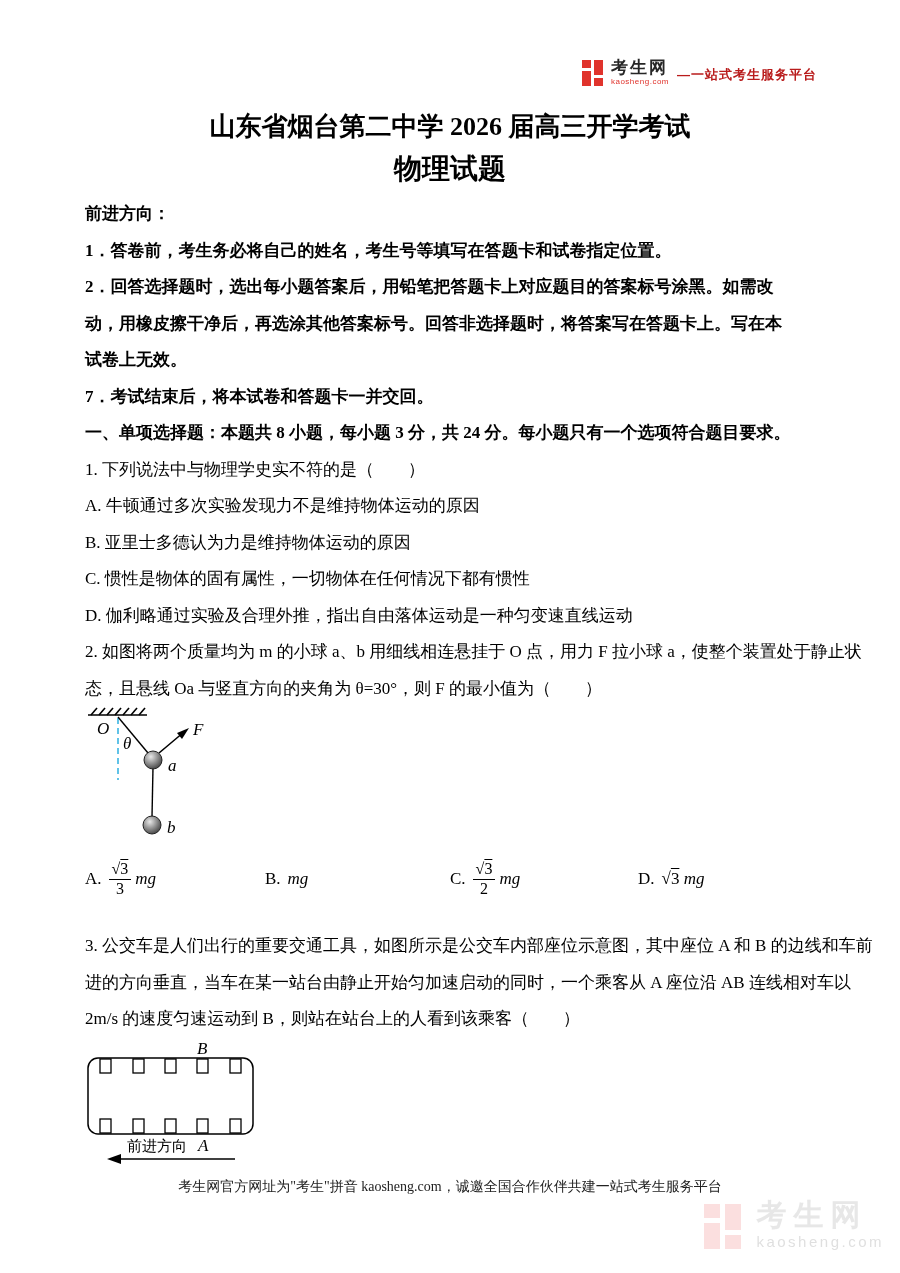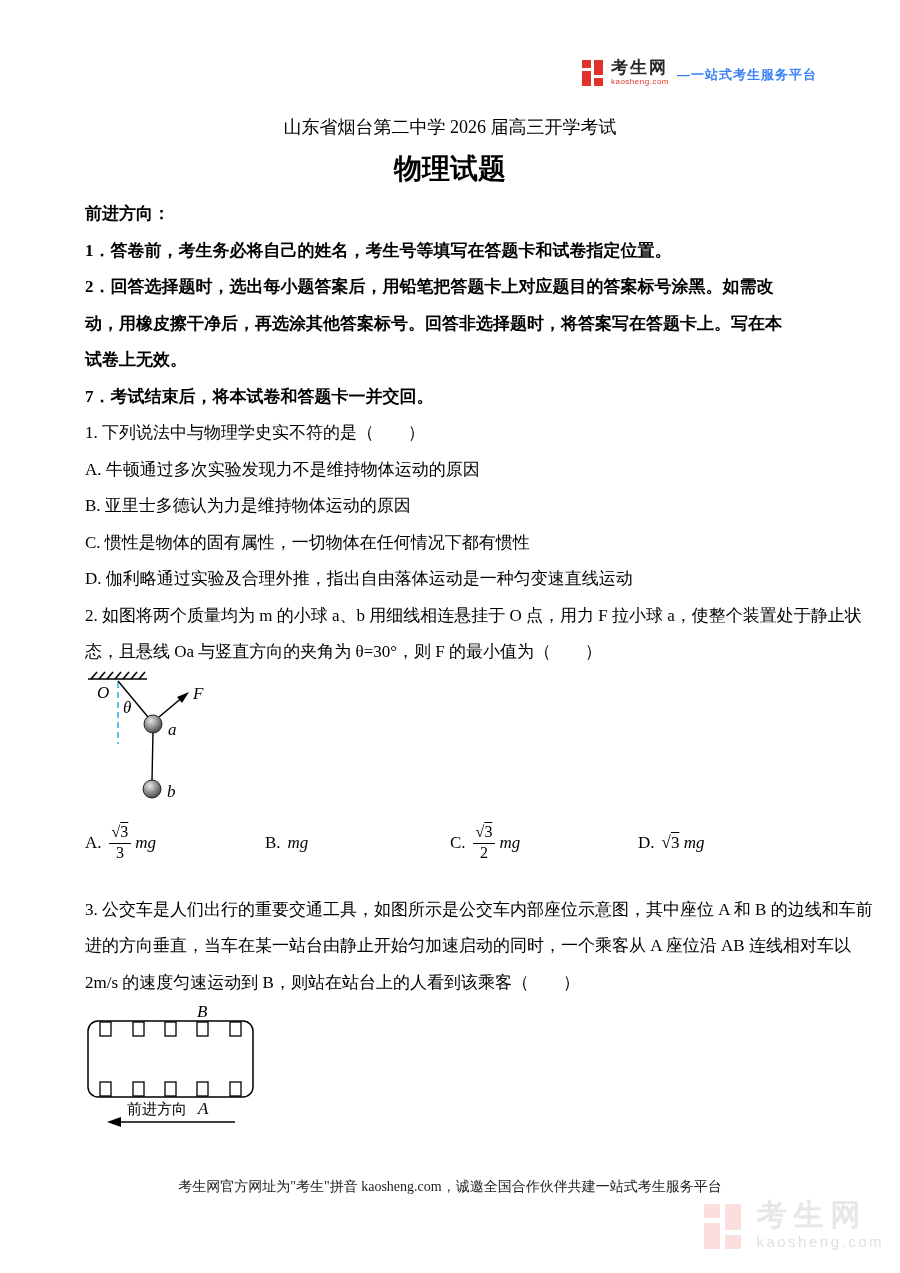--- a/index.html
+++ b/index.html
@@ -13,25 +13,25 @@
   .logo-lockup { display:flex; align-items:center; }
   .logo-icon { position:relative; width:24px; height:28px; margin-right:5px; }
   .logo-icon .blk { position:absolute; background:#e0332c; }
   .logo-icon .b1 { left:0; top:2px; width:9px; height:8px; }
   .logo-icon .b2 { left:0; top:13px; width:9px; height:15px; }
   .logo-icon .b3 { left:12px; top:2px; width:9px; height:15px; }
   .logo-icon .b4 { left:12px; top:20px; width:9px; height:8px; }
   .logo-text { display:flex; flex-direction:column; line-height:1; }
   .logo-brand { font-size:17px; font-weight:bold; color:#262626; letter-spacing:2px; }
   .logo-domain { font-size:8px; color:#e0332c; margin-top:2px; letter-spacing:.5px; }
-  .logo-tagline { font-size:13px; font-weight:bold; color:#3b82f6; margin-left:8px; padding-bottom:2px; letter-spacing:1px; }
+  .logo-tagline { font-size:13px; font-weight:bold; color:#b91c1c; margin-left:8px; padding-bottom:2px; letter-spacing:1px; }
 
   
   .titles { padding-top:112px; text-align:center; }
-  h1.exam-title { font-size:18px; line-height:30px; font-weight:normal; }
+  h1.exam-title { font-size:26px; line-height:30px; font-weight:bold; }
   h2.exam-subtitle { font-size:28px; line-height:28px; font-weight:bold; margin-top:13px; }
 
   
   .content { padding:13px 85px 0 85px; }
   .line { font-size:17px; line-height:36.5px; white-space:nowrap; }
   .bold { font-weight:bold; }
 
   
   .fig2 { display:block; margin:0; }
   .fig-label { font-size:17px; font-style:italic; font-family:"Liberation Serif","DejaVu Serif",serif; }
@@ -94,20 +94,21 @@
 
   <div class="content">
 
     <div class="line bold">前进方向：</div>
     <div class="line bold">1．答卷前，考生务必将自己的姓名，考生号等填写在答题卡和试卷指定位置。</div>
     <div class="line bold">2．回答选择题时，选出每小题答案后，用铅笔把答题卡上对应题目的答案标号涂黑。如需改</div>
     <div class="line bold">动，用橡皮擦干净后，再选涂其他答案标号。回答非选择题时，将答案写在答题卡上。写在本</div>
     <div class="line bold">试卷上无效。</div>
     <div class="line bold">7．考试结束后，将本试卷和答题卡一并交回。</div>
 
+    <div class="line bold">一、单项选择题：本题共 8 小题，每小题 3 分，共 24 分。每小题只有一个选项符合题目要求。</div>
 
     <div class="line">1. 下列说法中与物理学史实不符的是（　　）</div>
     <div class="line">A. 牛顿通过多次实验发现力不是维持物体运动的原因</div>
     <div class="line">B. 亚里士多德认为力是维持物体运动的原因</div>
     <div class="line">C. 惯性是物体的固有属性，一切物体在任何情况下都有惯性</div>
     <div class="line">D. 伽利略通过实验及合理外推，指出自由落体运动是一种匀变速直线运动</div>
 
     <div class="line">2. 如图将两个质量均为 m 的小球 a、b 用细线相连悬挂于 O 点，用力 F 拉小球 a，使整个装置处于静止状</div>
     <div class="line">态，且悬线 Oa 与竖直方向的夹角为 θ=30°，则 F 的最小值为（　　）</div>
 

